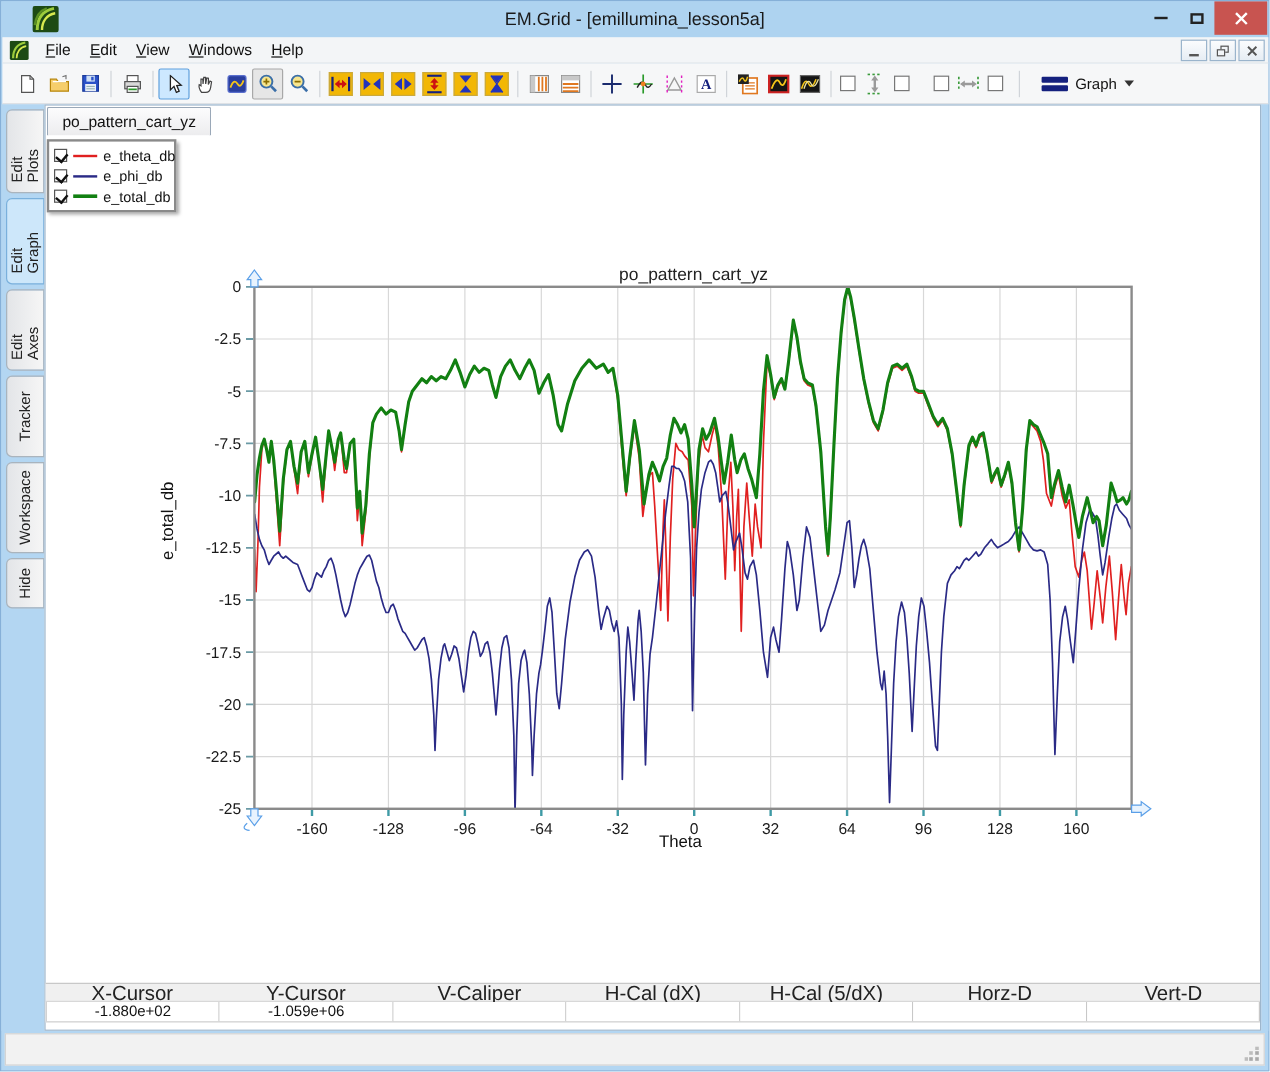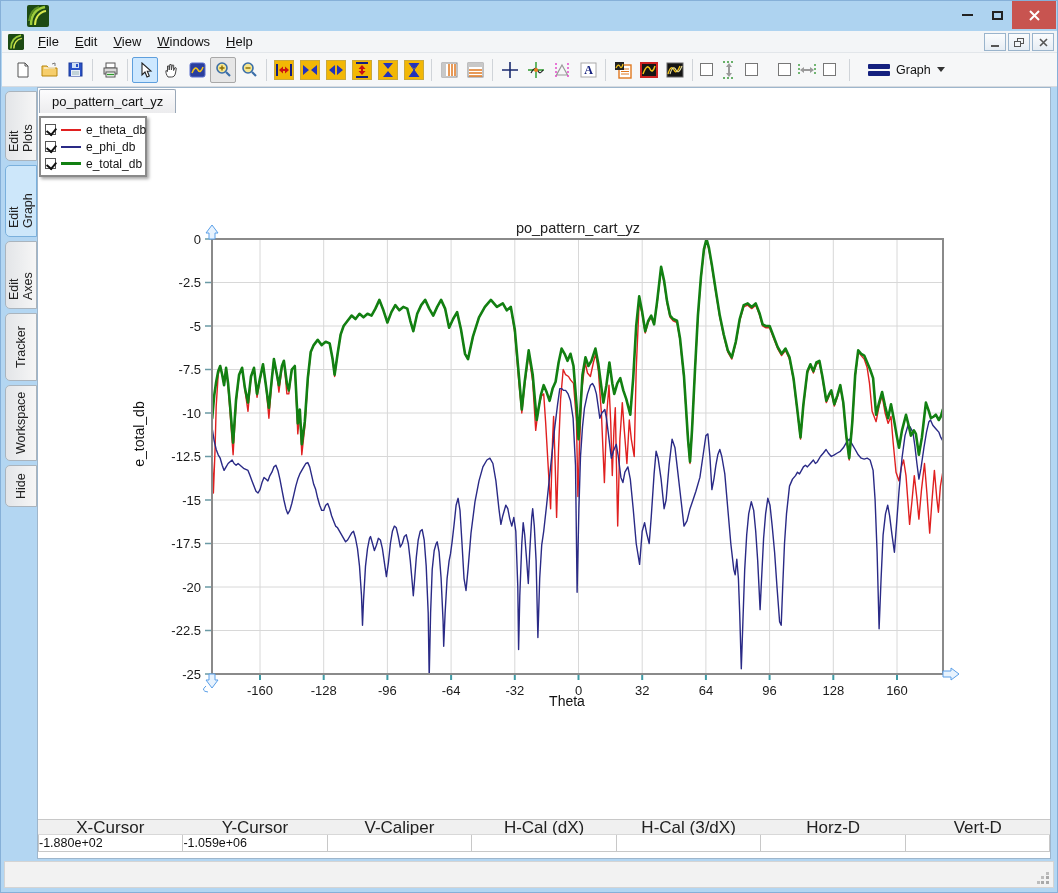--- a/index.html
+++ b/index.html
@@ -61,39 +61,40 @@
   #chart-svg { position:absolute; left:0; top:0; }
   .chart-title { font-size:14.5px; fill:#222; text-anchor:middle; }
   .axis-label-x { font-size:14px; fill:#111; text-anchor:middle; }
   .axis-label-y { font-size:14px; fill:#111; text-anchor:middle; }
   .ticklabel { font-size:13px; fill:#1a1a1a; }
 
   .status-table { position:absolute; left:0; bottom:6px; width:1012px; }
   .status-head { display:flex; height:16px; background:#f0f0f0; border-top:1px solid #c8c8c8; border-bottom:1px solid #d8d8d8; }
   .status-head div { flex:1; text-align:center; font-size:17px; color:#222; line-height:16px; }
   .status-vals { display:flex; height:17px; background:#fafafa; border-bottom:1px solid #c8c8c8; }
-  .status-vals div { flex:1; text-align:left; font-size:12.5px; color:#111; line-height:16px; background:#fff; border-right:1px solid #c8c8c8; }
+  .status-vals div { flex:1; text-align:center; font-size:12.5px; color:#111; line-height:16px; background:#fff; border-right:1px solid #c8c8c8; }
   .status-vals div:first-child { border-left:1px solid #c8c8c8; }
 
   
   .appstatus { position:absolute; left:3px; right:3px; bottom:4px; height:27px; background:#f2f2f2; border:1px solid #d4d4d4; }
   .grip { position:absolute; right:3px; bottom:2px; }
 </style>
 </head>
 <body>
 
 <div class="window">
 
   <div class="titlebar">
     <svg class="app-icon" viewBox="0 0 22 22">
       <rect x="0" y="0" width="22" height="22" rx="2" fill="#1d4a14"></rect>
       <path d="M4 20 C4 10 8 4 18 2" stroke="#9ccc3c" stroke-width="2.5" fill="none"></path>
       <path d="M8 20 C8 13 12 7 19 6" stroke="#d7e94f" stroke-width="2" fill="none"></path>
       <path d="M2 16 C3 8 6 4 12 2" stroke="#5a8f22" stroke-width="2" fill="none"></path>
     </svg>
+    <div class="title-text">EM.Grid - [emillumina_lesson5a]</div>
     <div class="caption-controls">
       <div class="cap-btn">
           <span class="min-glyph"></span>
         </div>
       <div class="cap-btn">
           <span class="max-glyph"></span>
         </div>
       <div class="cap-btn cap-close">
         <svg width="13" height="13" viewBox="0 0 13 13">
             <path d="M2 2 L11 11 M11 2 L2 11" stroke="#fff" stroke-width="2"></path>
@@ -479,21 +480,21 @@
           <span class="legend-label">e_total_db</span>
         </div>
       </div>
 
       <div class="status-table">
         <div class="status-head">
           <div>X-Cursor</div>
           <div>Y-Cursor</div>
           <div>V-Caliper</div>
           <div>H-Cal (dX)</div>
-          <div>H-Cal (3/dX)</div>
+          <div>H-Cal (5/dX)</div>
           <div>Horz-D</div>
           <div>Vert-D</div>
         </div>
         <div class="status-vals">
           <div>-1.880e+02</div>
           <div>-1.059e+06</div>
           <div></div>
           <div></div>
           <div></div>
           <div></div>

